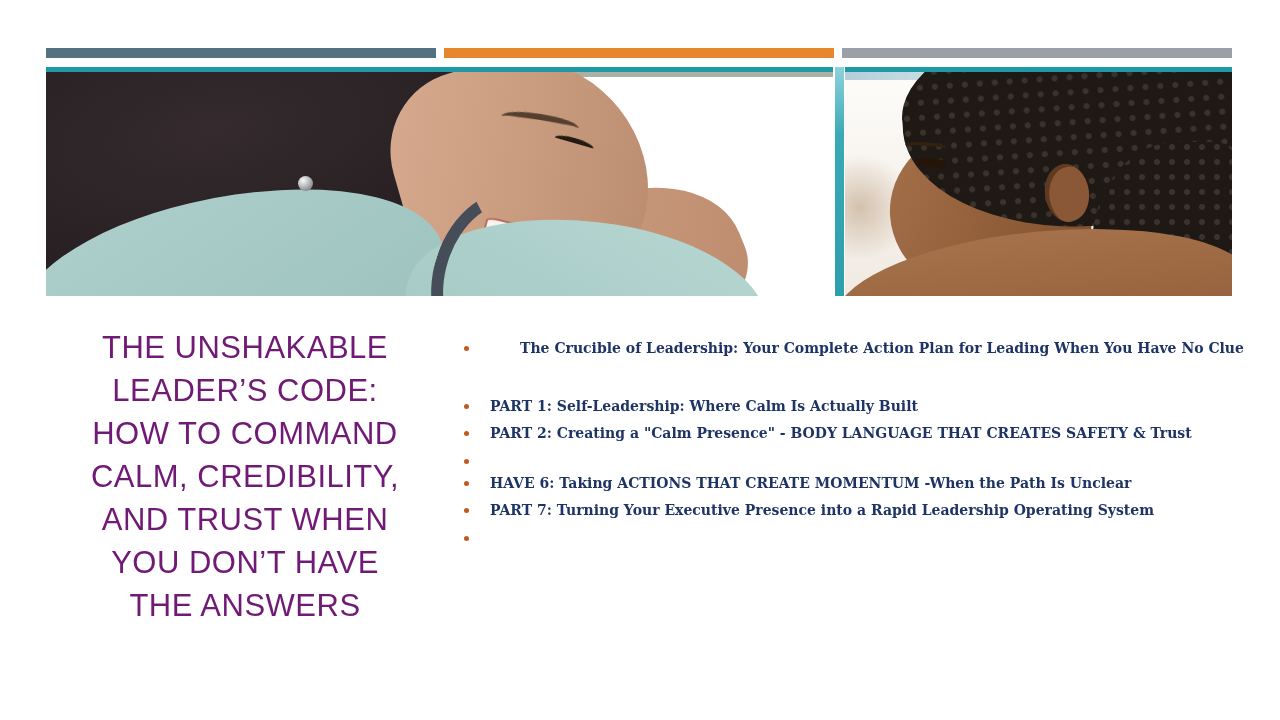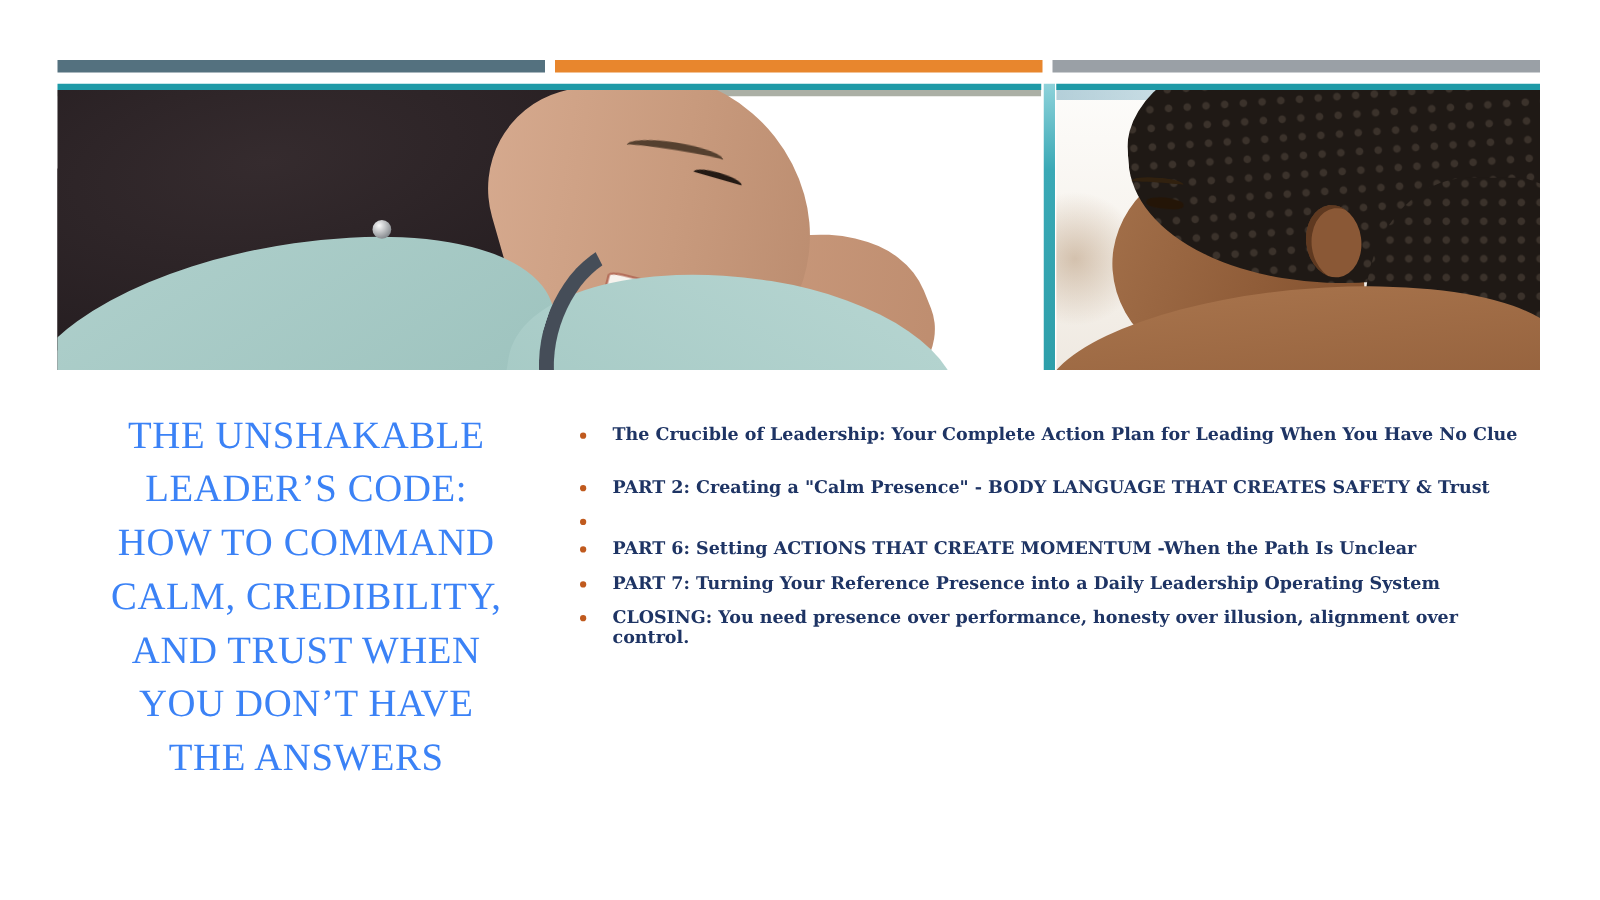--- a/index.html
+++ b/index.html
@@ -88,26 +88,26 @@
     border-top:4px solid #31210f; border-radius:50%; transform:rotate(4deg); }
   .rp-eye { position:absolute; left:72px; top:86px; width:30px; height:9px;
     background:#241507; border-radius:50% 50% 40% 40%; transform:rotate(6deg); filter:blur(.5px); }
   .rp-shoulder { position:absolute; left:-10px; bottom:-75px; width:420px; height:140px;
     background:linear-gradient(180deg,#a5714a,#8f5c38);
     border-radius:45% 55% 0 0; transform:rotate(-7deg); }
 
   
   .title { position:absolute; left:40px; top:326px; width:410px;
     text-align:center; font-size:31px; line-height:43px; letter-spacing:.5px;
-    font-weight:400; color:#3b82f6; white-space:pre-line;font-family:Liberation Serif, serif; }
+    font-weight:400; color:#701a75; white-space:pre-line; }
 
   
   .toc { position:absolute; left:463px; top:341px; width:782px; list-style:none; }
   .toc li { display:flex; margin-bottom:12px; }
-  .toc li.gap-after { margin-bottom:26px; }
+  .toc li.gap-after { margin-bottom:42px;gap:30px; }
   .dot { flex:0 0 auto; width:5px; height:5px; border-radius:50%;
     background:#c05a1e; margin:5px 21px 0 1px; }
   .btext { font-family:"DejaVu Serif", serif; font-weight:700; font-size:14px;
     line-height:15.5px; color:#1e3464; white-space:pre-line; }
 </style>
 </head>
 <body>
 
 <div class="slide">
 
@@ -163,33 +163,35 @@
 YOU DON’T HAVE
 THE ANSWERS</h1>
 
   <ul class="toc">
     <li class="gap-after">
       <span class="dot"></span>
       <span class="btext">The Crucible of Leadership: Your Complete Action Plan for Leading When You Have No Clue</span>
     </li>
     <li>
       <span class="dot"></span>
+      <span class="btext">PART 1: Self-Leadership: Where Calm Is Actually Built</span>
+    </li>
+    <li>
+      <span class="dot"></span>
       <span class="btext">PART 2: Creating a "Calm Presence" - BODY LANGUAGE THAT CREATES SAFETY &amp; Trust</span>
     </li>
     <li>
       <span class="dot"></span>
     </li>
     <li>
       <span class="dot"></span>
-      <span class="btext">PART 6: Setting ACTIONS THAT CREATE MOMENTUM -When the Path Is Unclear</span>
+      <span class="btext">HAVE 6: Taking ACTIONS THAT CREATE MOMENTUM -When the Path Is Unclear</span>
     </li>
     <li>
       <span class="dot"></span>
-      <span class="btext">PART 7: Turning Your Reference Presence into a Daily Leadership Operating System</span>
+      <span class="btext">PART 7: Turning Your Executive Presence into a Rapid Leadership Operating System</span>
     </li>
     <li>
       <span class="dot"></span>
-      <span class="btext">CLOSING: You need presence over performance, honesty over illusion, alignment over
-control.</span>
     </li>
   </ul>
 
 </div>
 
 </body></html>

